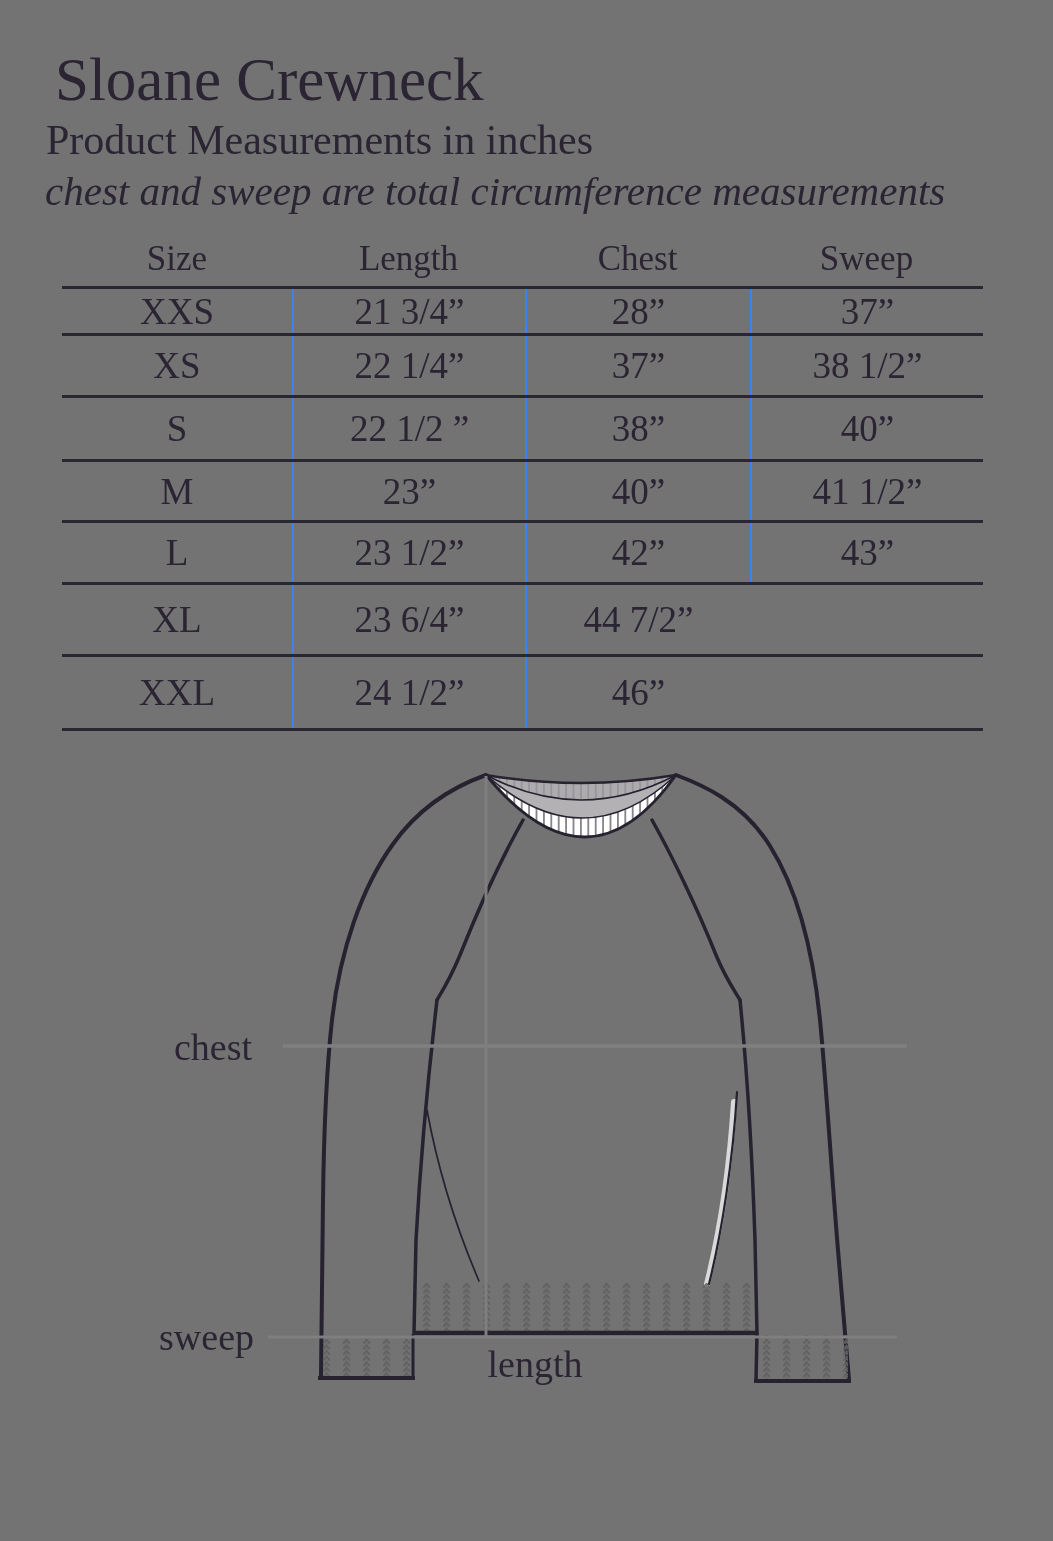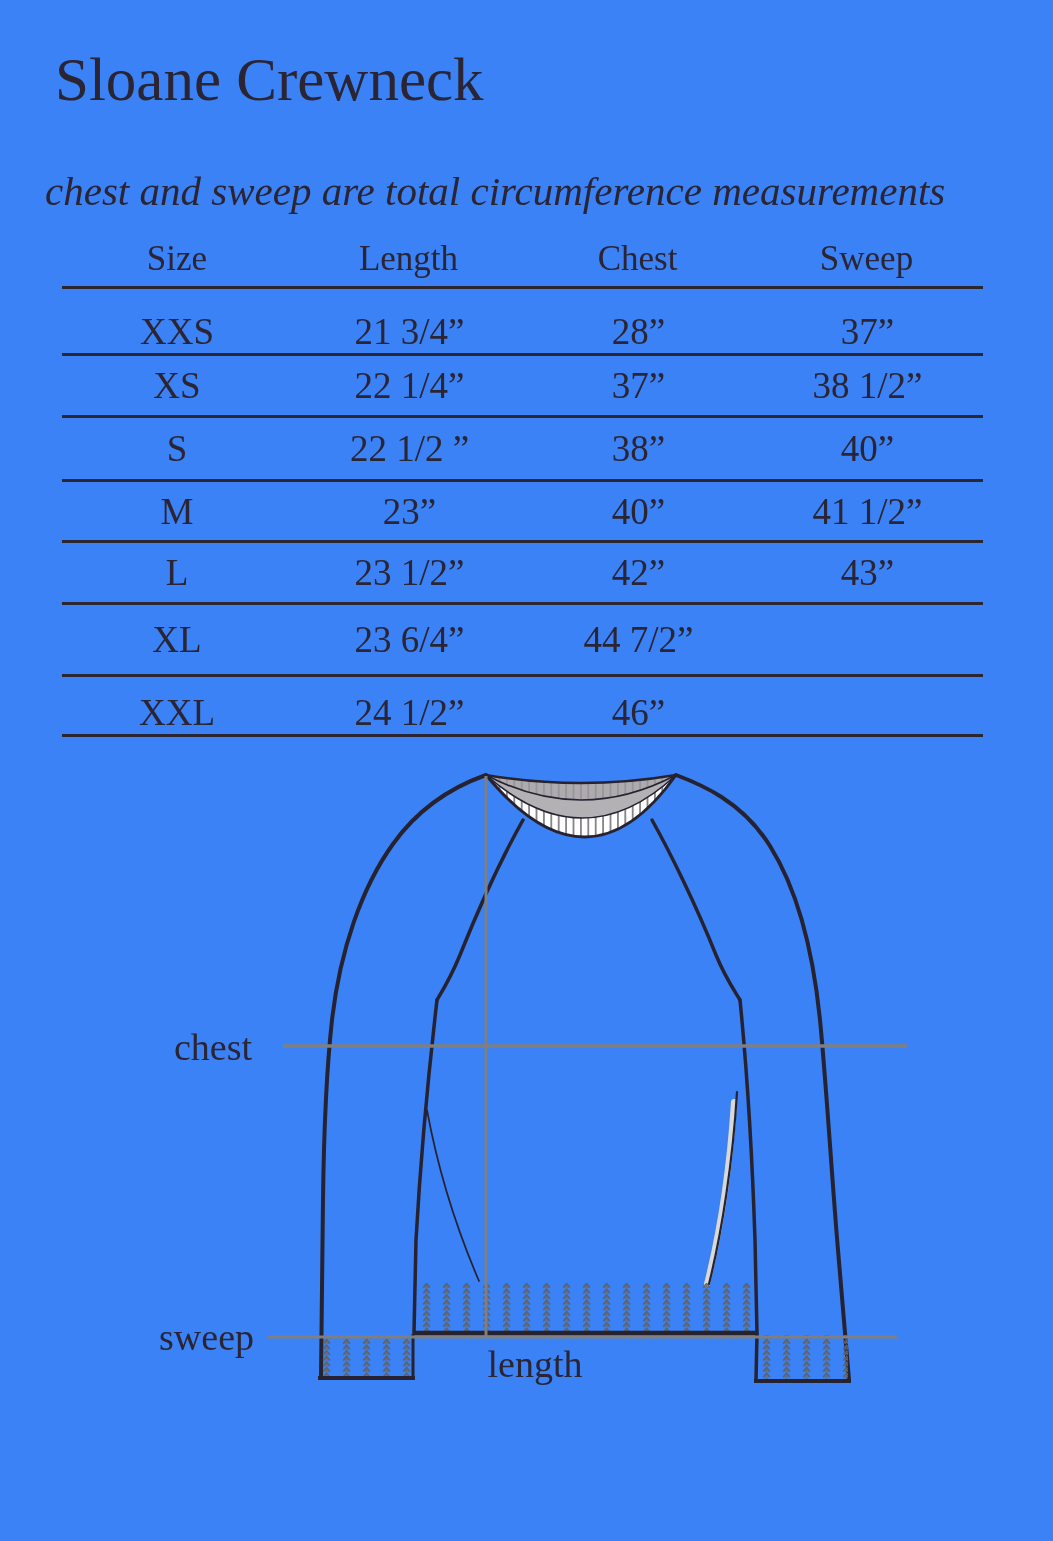--- a/index.html
+++ b/index.html
@@ -1,19 +1,19 @@
 <!DOCTYPE html>
 <html><head>
 <meta charset="utf-8">
 <style>
   html,body{margin:0;padding:0;background:#ffffff;}
   #page{
     position:relative;
     width:1053px;height:1541px;
-    background:#3b82f6;
+    background:#737373;
     font-family:"Liberation Serif", serif;
     color:#2a2433;
     overflow:hidden;
   }
   .title{
     position:absolute;left:55px;top:48px;
     font-size:61px;line-height:1.05;letter-spacing:0px;
   }
   .subtitle{
     position:absolute;left:46px;top:118px;
@@ -23,47 +23,48 @@
     position:absolute;left:45px;top:170px;
     font-size:41px;font-style:italic;line-height:1.05;
   }
   
   .size-table{
     position:absolute;left:62px;top:232px;width:921px;
   }
   .trow{display:flex;box-sizing:border-box;}
   .thead{height:57px;border-bottom:3px solid #2a2733;}
   .tbody .trow{border-bottom:3px solid #2a2733;}
-  .tbody .trow:nth-child(1){height:47px;margin-top:20px;}
+  .tbody .trow:nth-child(1){height:47px;}
   .tbody .trow:nth-child(2){height:62px;}
   .tbody .trow:nth-child(3){height:64px;}
   .tbody .trow:nth-child(4){height:61px;}
   .tbody .trow:nth-child(5){height:62px;}
   .tbody .trow:nth-child(6){height:72px;}
-  .tbody .trow:nth-child(7){height:60px;align-items:flex-end;}
+  .tbody .trow:nth-child(7){height:74px;}
   .tcell{
     box-sizing:border-box;
     display:flex;align-items:center;justify-content:center;
     font-size:37px;
   }
   .tcell:nth-child(1){width:230px;}
   .tcell:nth-child(2){width:233px;}
   .tcell:nth-child(3){width:225px;}
   .tcell:nth-child(4){width:233px;}
   .tbody .tcell:nth-child(n+2){border-left:2px solid #3b82f6;}
   .thead .tcell{font-size:35px;}
   
   .diagram{position:absolute;left:0;top:0;width:1053px;height:1541px;}
 </style>
 </head>
 <body>
 
 <div id="page">
 
   <div class="title">Sloane Crewneck</div>
+  <div class="subtitle">Product Measurements in inches</div>
   <div class="note">chest and sweep are total circumference measurements</div>
 
   <div class="size-table">
     <div class="trow thead">
       <div class="tcell">Size</div>
       <div class="tcell">Length</div>
       <div class="tcell">Chest</div>
       <div class="tcell">Sweep</div>
     </div>
     <div class="tbody">

